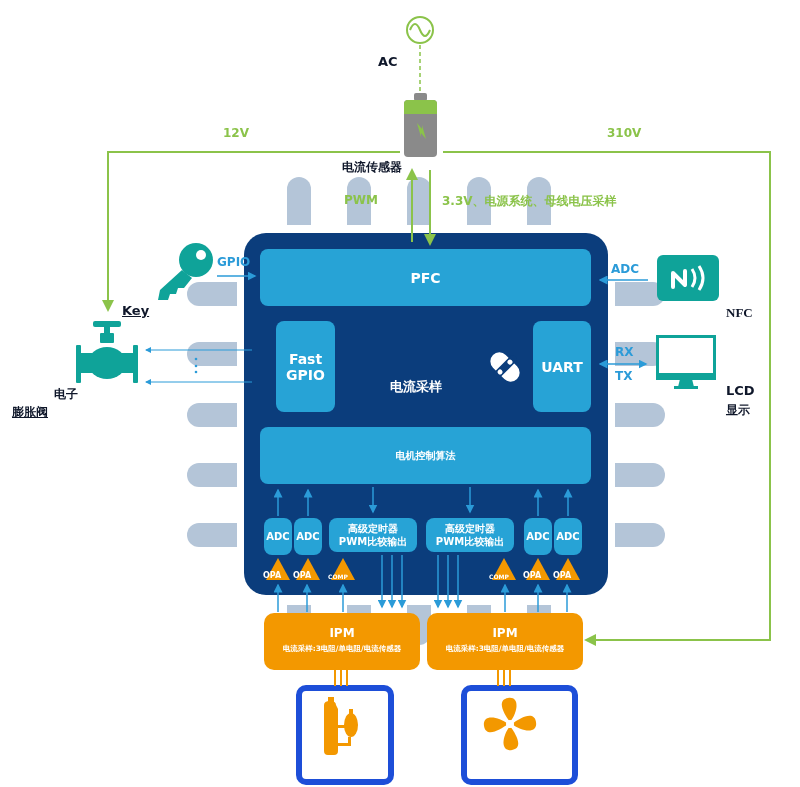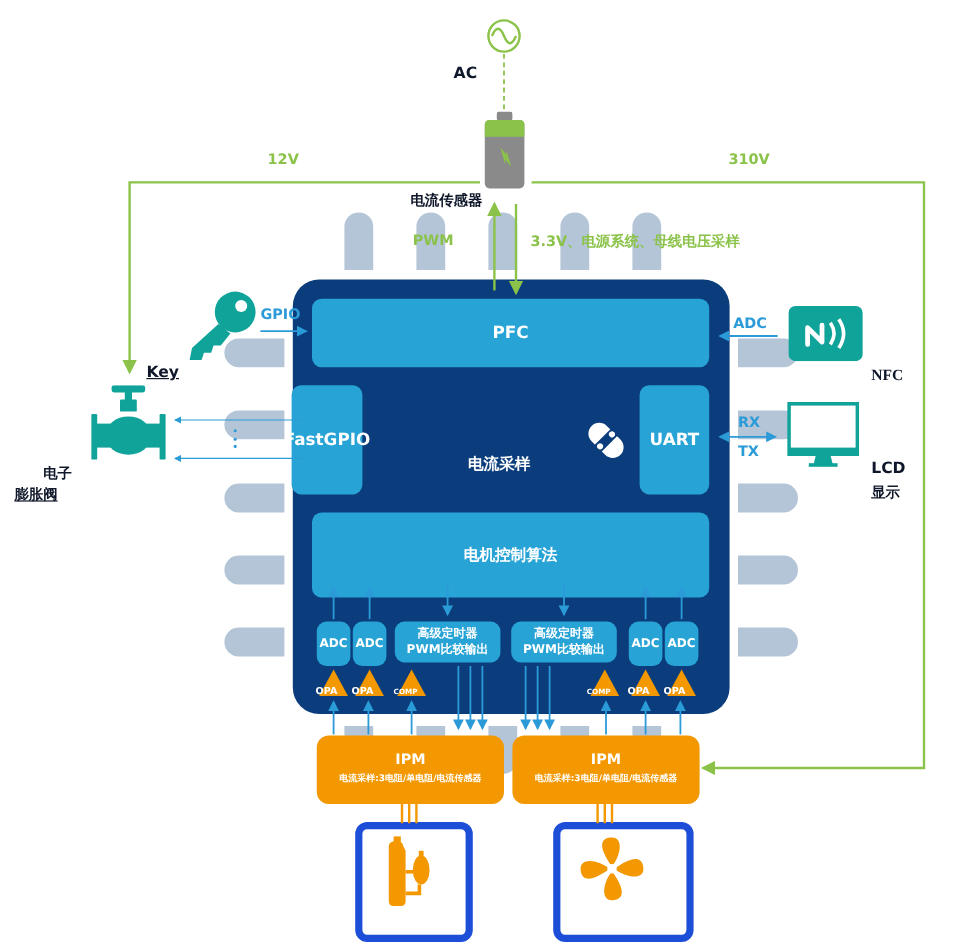--- a/index.html
+++ b/index.html
@@ -50,42 +50,42 @@
   <div class="pin pin-bot" style="left:467px;top:605px;"></div>
   <div class="pin pin-bot" style="left:527px;top:605px;"></div>
 </div>
 
 <div id="chip" class="abs"></div>
 
 <div class="blk" style="left:260px;top:249px;width:331px;height:57px;font-size:14px;">
   <span>PFC</span>
 </div>
 
-<div class="blk" style="left:243px;top:321px;width:59px;height:91px;font-size:14px;flex-direction:row;">
+<div class="blk" style="left:276px;top:321px;width:59px;height:91px;font-size:14px;flex-direction:column;">
   <span>Fast</span>
   <span>GPIO</span>
 </div>
 
 <div class="blk" style="left:533px;top:321px;width:58px;height:91px;font-size:14px;">
   <span>UART</span>
 </div>
 
 <div class="abs" style="left:340px;top:345px;width:175px;height:50px;">
   <span class="lbl" style="left:50px;top:33px;color:#fff;font-size:13px;">电流采样</span>
   <svg width="50" height="50" style="left:140px;top:-3px;">
     <g transform="translate(25,25) rotate(45)">
       <rect x="-17" y="-9" width="34" height="18" rx="9" fill="#fff"></rect>
       <rect x="-4" y="-15" width="8" height="30" rx="4" fill="#0b3d7c"></rect>
       <circle cx="0" cy="-7" r="2.5" fill="#fff"></circle>
       <circle cx="0" cy="7" r="2.5" fill="#fff"></circle>
     </g>
   </svg>
 </div>
 
-<div class="blk" style="left:260px;top:427px;width:331px;height:71px;font-size:13px;">
+<div class="blk" style="left:260px;top:427px;width:331px;height:57px;font-size:10px;">
   <span>电机控制算法</span>
 </div>
 
 <div class="blk" style="left:264px;top:518px;width:28px;height:37px;font-size:10px;">
     <span>ADC</span>
   </div>
 <div class="blk" style="left:294px;top:518px;width:28px;height:37px;font-size:10px;">
     <span>ADC</span>
   </div>
 <div class="blk" style="left:524px;top:518px;width:28px;height:37px;font-size:10px;">
@@ -248,21 +248,21 @@
   <g fill="#0fa399">
     <rect x="17" y="0" width="28" height="6" rx="2"></rect>
     <rect x="28" y="5" width="6" height="9"></rect>
     <rect x="24" y="12" width="14" height="10" rx="1"></rect>
     <ellipse cx="31" cy="42" rx="19" ry="16"></ellipse>
     <rect x="3" y="32" width="56" height="20"></rect>
     <rect x="0" y="24" width="5" height="38" rx="1"></rect>
     <rect x="57" y="24" width="5" height="38" rx="1"></rect>
   </g>
 </svg>
-<span class="lbl dark" style="left:36px;top:353px;font-size:12px;">电子</span>
+<span class="lbl dark" style="left:54px;top:353px;font-size:12px;">电子</span>
 <span class="lbl dark" style="left:12px;top:371px;font-size:12px;text-decoration:underline;">膨胀阀</span>
 
 <svg width="62" height="46" style="left:657px;top:255px;">
   <rect x="0" y="0" width="62" height="46" rx="6" fill="#0fa399"></rect>
   <path d="M16 32 L16 18 L28 30 L28 16" fill="none" stroke="#fff" stroke-width="4" stroke-linecap="round" stroke-linejoin="round"></path>
   <path d="M35 14 Q41 23 35 32" fill="none" stroke="#fff" stroke-width="3"></path>
   <path d="M42 11 Q50 23 42 35" fill="none" stroke="#fff" stroke-width="3"></path>
 </svg>
 <span class="lbl dark" style="left:726px;top:272px;font-size:13px;font-family:Liberation Serif, serif;">NFC</span>
 <span class="lbl blue" style="left:611px;top:262px;font-size:12px;">ADC</span>

